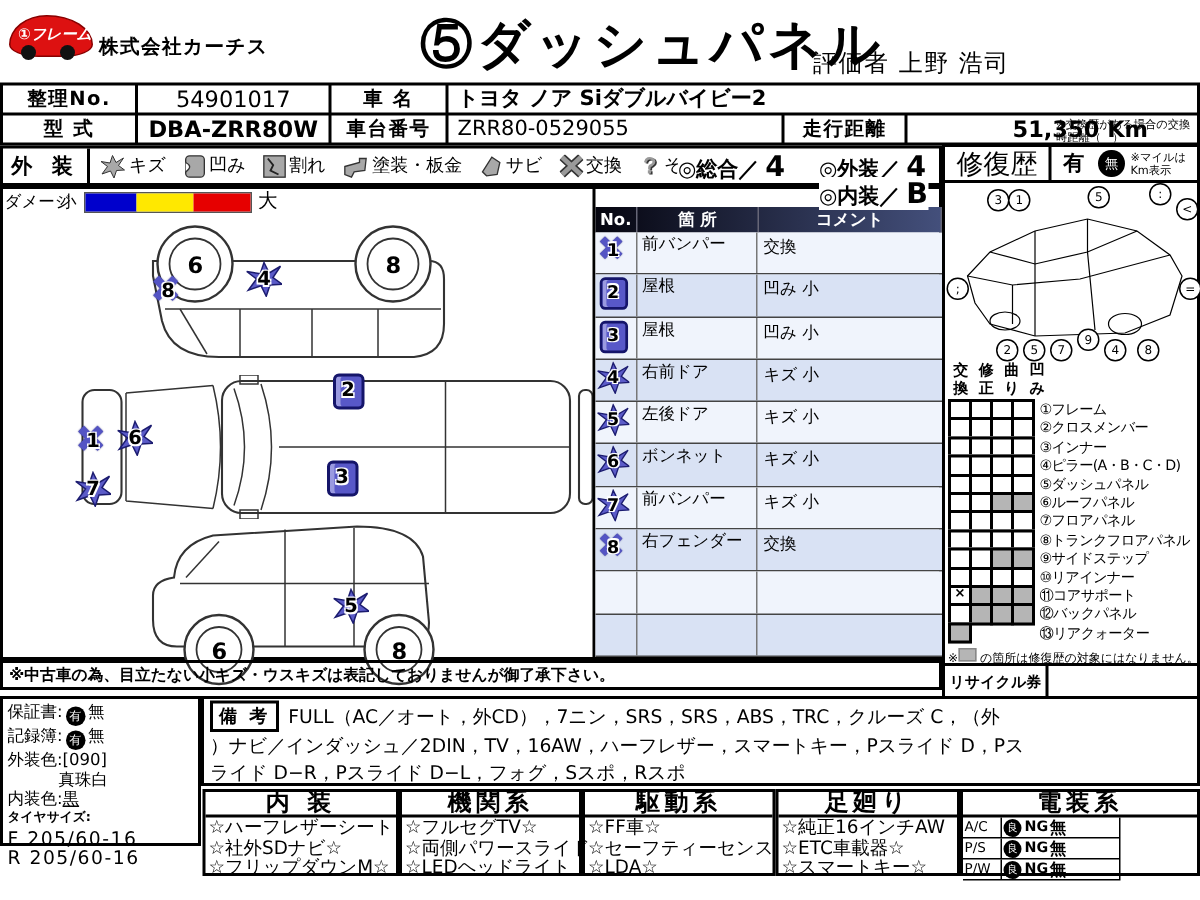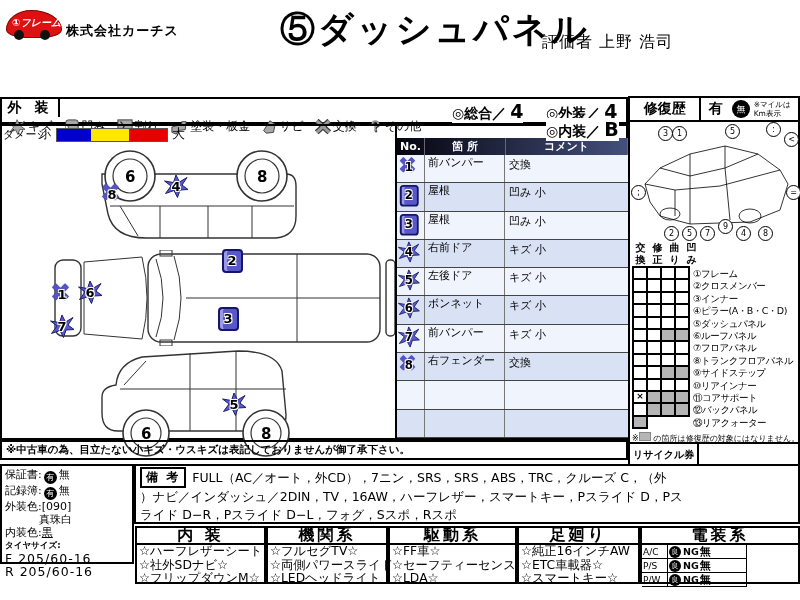--- a/index.html
+++ b/index.html
@@ -25,33 +25,33 @@
   .info-cell{background:#fff;display:flex;align-items:center;font-size:13px;overflow:hidden;white-space:nowrap;}
   .info-label{justify-content:center;font-weight:bold;letter-spacing:1px;}
   .info-val{padding-left:6px;}
   .iv-center{justify-content:center;font-size:15px;}
   .car-name{grid-column:4/7;font-weight:bold;font-size:14px;}
   .mileage-cell{position:relative;}
   .mileage-v{font-weight:bold;font-size:15px;margin-left:70px;}
   .mileage-note{position:absolute;right:2px;top:1px;font-size:7.5px;line-height:9px;white-space:normal;width:92px;font-weight:normal;}
 
   
-  .legend-box{left:0;top:97px;width:628px;height:27px;border:2px solid #000;box-sizing:border-box;display:flex;flex-direction:column;}
+  .legend-box{left:0;top:97px;width:628px;height:27px;border:2px solid #000;box-sizing:border-box;display:flex;align-items:center;}
   .gaisou-cell{width:56px;height:100%;border-right:2px solid #000;display:flex;align-items:center;justify-content:center;
                font-weight:bold;font-size:14px;letter-spacing:4px;}
   .leg-items{display:flex;align-items:center;gap:11px;padding-left:6px;}
   .leg-item{display:flex;align-items:center;gap:2px;font-size:12px;}
   .leg-item svg{display:block;}
   .q-icon{font-size:15px;font-weight:900;color:#9a9a9a;text-shadow:1px 1px 0 #333;}
   .rating{background:#fff;z-index:6;font-weight:bold;font-size:14px;white-space:nowrap;}
   .rating b{font-size:19px;margin-left:4px;}
 
   
   .repair-box{left:628px;top:96px;width:172px;height:26px;border:2px solid #000;box-sizing:border-box;display:flex;align-items:stretch;}
-  .repair-label{width:72px;border-right:2px solid #000;display:flex;align-items:center;justify-content:center;font-weight:bold;font-size:14px;}
+  .repair-label{width:72px;border-right:2px solid #000;display:flex;align-items:center;justify-content:center;font-weight:normal;font-size:18px;}
   .repair-val{width:30px;display:flex;align-items:center;justify-content:center;font-weight:bold;font-size:14px;}
   .circle-icon{display:inline-flex;align-items:center;justify-content:center;background:#000;color:#fff;border-radius:50%;}
   .repair-icon{width:18px;height:18px;font-size:9px;align-self:center;margin-left:2px;}
   .mile-note{font-size:7.5px;line-height:9px;width:46px;margin-left:4px;align-self:center;}
 
   
   .scale-label{left:3px;top:127px;font-size:11px;}
   .scale-small{left:40px;top:127px;font-size:11px;}
   .scale-bar{left:56px;top:128px;width:110px;height:12px;display:flex;border:1px solid #555;}
   .scale-bar div{height:100%;}
@@ -145,20 +145,35 @@
   <div class="abs logo">
     <div class="logo-body"></div>
     <div class="logo-wheel" style="left:8px;"></div>
     <div class="logo-wheel" style="left:34px;"></div>
     <div class="logo-text">①フレーム</div>
   </div>
   <div class="abs company">株式会社カーチス</div>
   <div class="abs title">⑤ダッシュパネル</div>
   <div class="abs evaluator">評価者 上野 浩司</div>
 
+  <div class="abs info-table">
+    <div class="info-cell info-label">整理No.</div>
+    <div class="info-cell iv-center">54901017</div>
+    <div class="info-cell info-label">車 名</div>
+    <div class="info-cell info-val car-name">トヨタ ノア Siダブルバイビー2</div>
+    <div class="info-cell info-label">型 式</div>
+    <div class="info-cell iv-center" style="font-weight:bold;">DBA-ZRR80W</div>
+    <div class="info-cell info-label">車台番号</div>
+    <div class="info-cell info-val" style="font-size:14px;">ZRR80-0529055</div>
+    <div class="info-cell info-label">走行距離</div>
+    <div class="info-cell mileage-cell">
+      <span class="mileage-v">51,350 Km</span>
+      <span class="mileage-note">※交換歴がある場合の交換時距離（　）</span>
+    </div>
+  </div>
 
   <div class="abs legend-box">
     <div class="gaisou-cell">外 装</div>
     <div class="leg-items">
       <span class="leg-item">
         <svg width="18" height="16" viewBox="0 0 24 24">
             <polygon points="12,1 15.5,8 23,3.5 18,11 24,15.5 16,16 13.5,23.5 10,16.5 1.5,19.5 7,12 0.5,7 9.5,8.5" fill="#a8a8a8" stroke="#333"></polygon>
           </svg>
         <span>キズ</span>
         </span>

